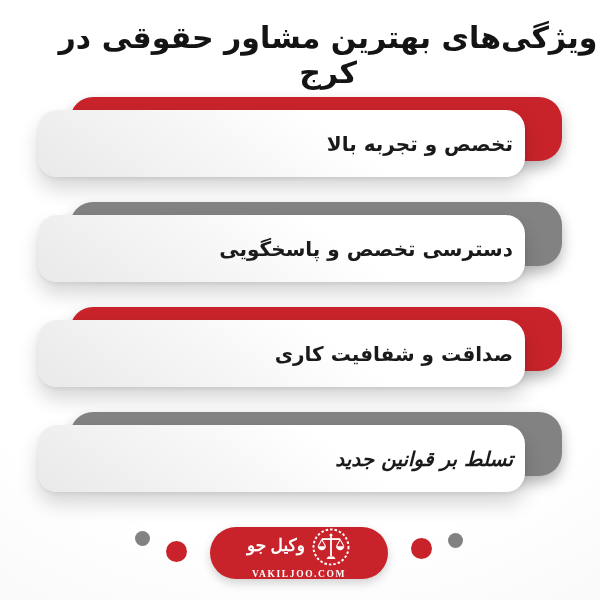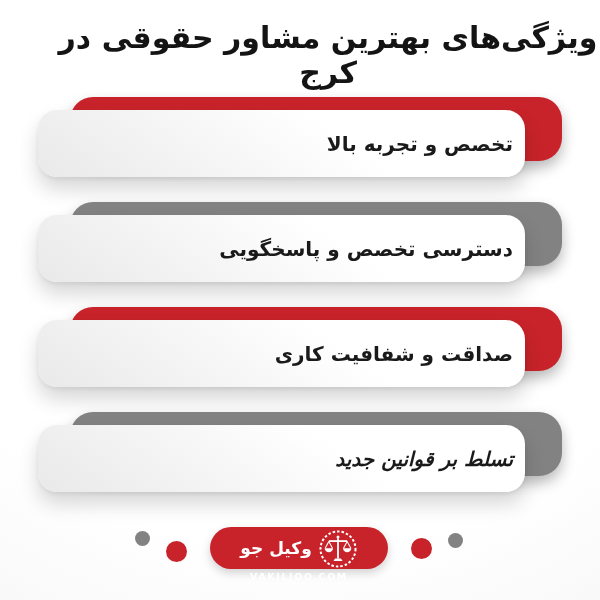--- a/index.html
+++ b/index.html
@@ -41,24 +41,24 @@
   }
   
   .dot{position:absolute;border-radius:50%;}
   .dot-gray{background:var(--gray);width:15px;height:15px;}
   .dot-red{background:var(--red);width:21px;height:21px;}
   .dot-l-gray{left:135px;top:531px;}
   .dot-l-red{left:166px;top:541px;}
   .dot-r-red{left:411px;top:538px;}
   .dot-r-gray{left:448px;top:533px;}
   .logo-pill{
-    position:absolute;left:210px;top:527px;width:178px;height:42px;
+    position:absolute;left:210px;top:527px;width:178px;height:52px;
     border-radius:29px;background:var(--red);
     box-shadow:0 4px 10px rgba(0,0,0,.18);
-    display:flex;flex-direction:column;align-items:center;justify-content:space-between;
+    display:flex;flex-direction:column;align-items:center;justify-content:flex-end;font-family:Liberation Serif, serif;
   }
   .logo-top{display:flex;align-items:center;justify-content:center;gap:6px;margin-top:2px;}
   .logo-name{color:#ffffff;font-size:17px;font-weight:bold;direction:rtl;line-height:1;transform:translateY(-1px);}
   .logo-domain{color:#ffffff;font-size:9.5px;font-weight:bold;letter-spacing:1.6px;margin-top:3px;line-height:1;}
   .emblem{display:block;}
 </style>
 </head>
 <body>
 
 <div class="title">ویژگی‌های بهترین مشاور حقوقی در کرج</div>

